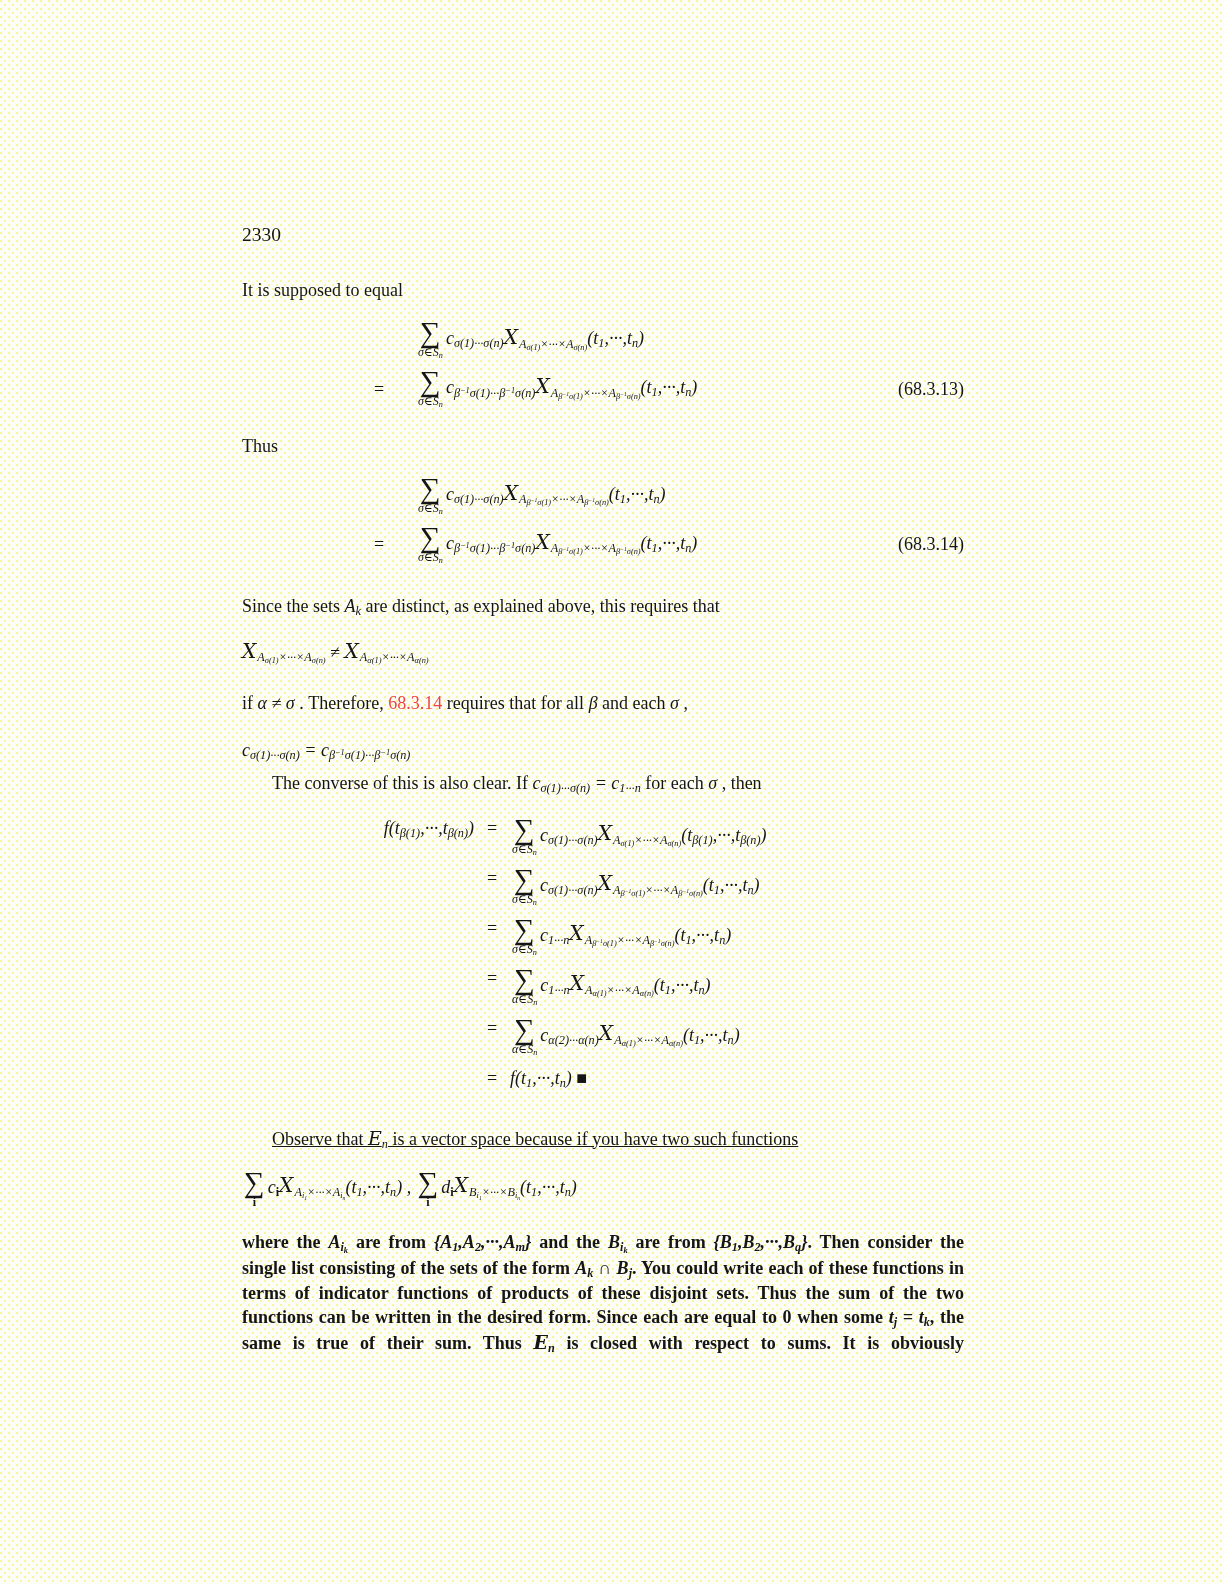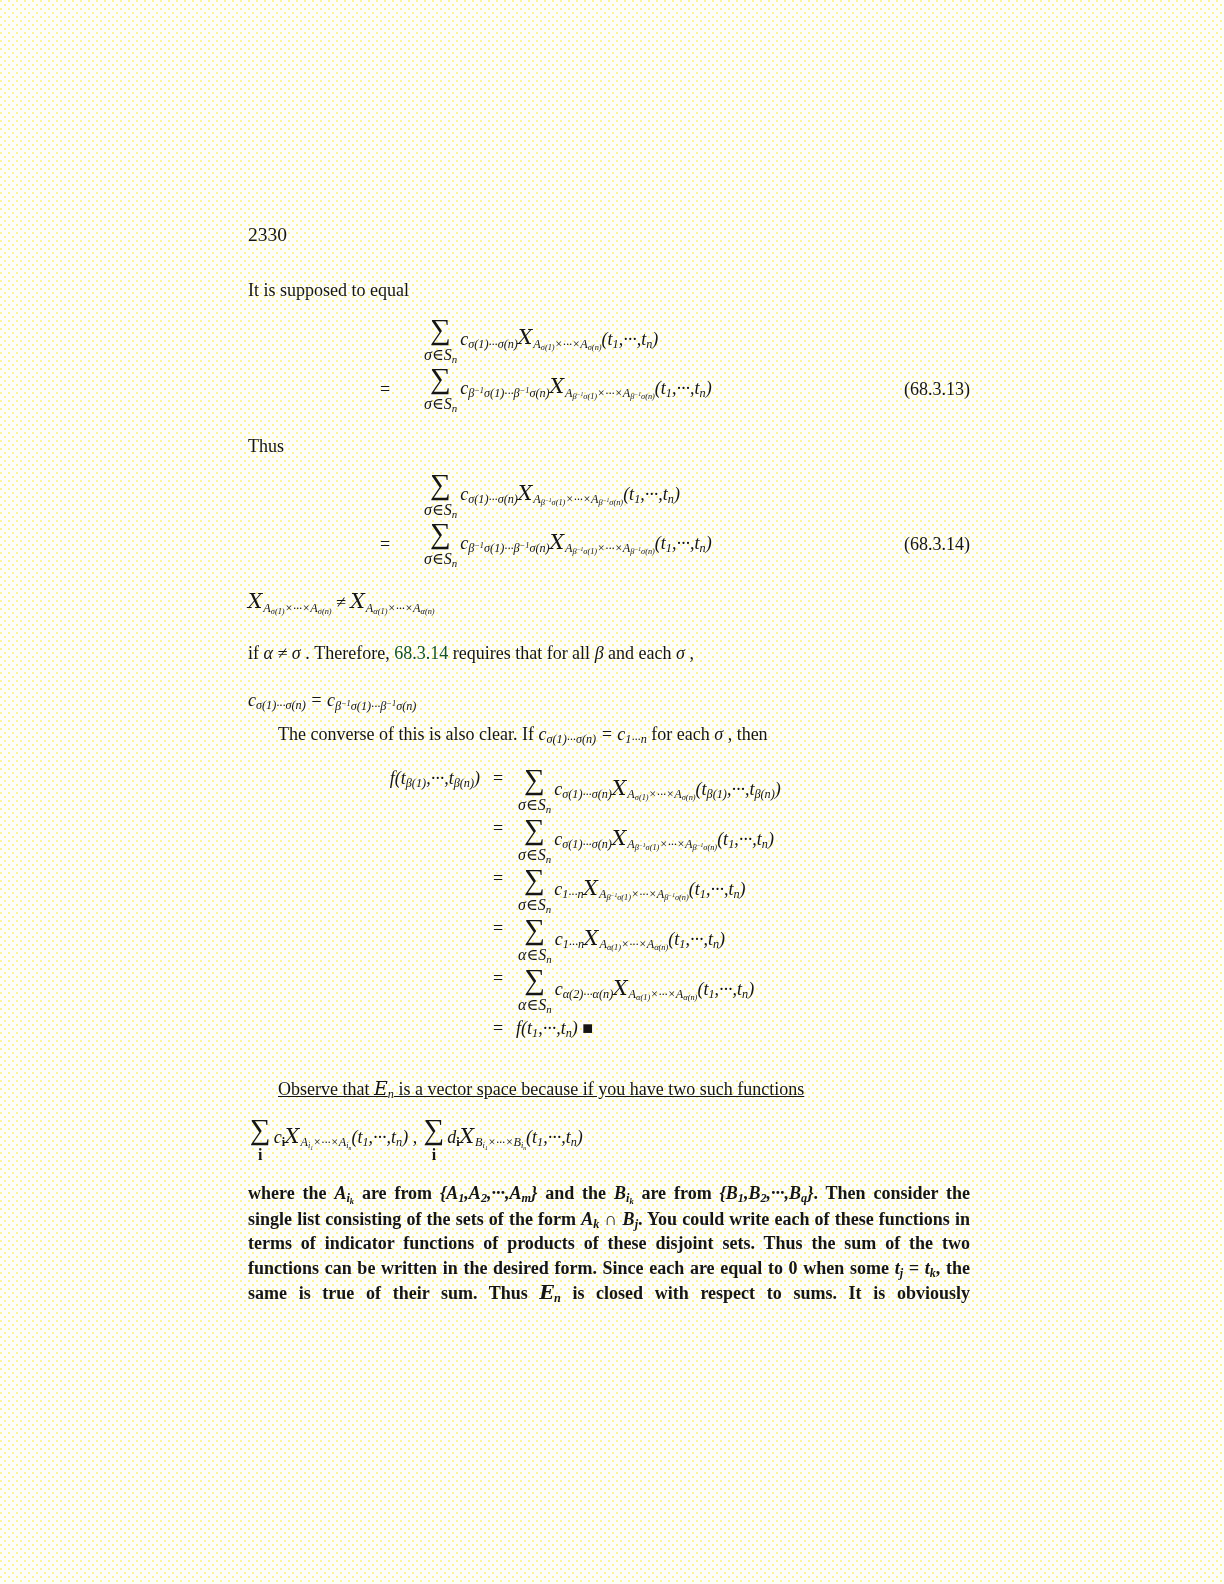--- a/index.html
+++ b/index.html
@@ -7,56 +7,56 @@
     width:1224px;height:1584px;position:relative;overflow:hidden;
     background-color:#fdfdf8;
     background-image:
       radial-gradient(circle at 1px 1px, rgba(250,242,130,0.8) 0.9px, rgba(0,0,0,0) 1.2px),
       radial-gradient(circle at 1px 1px, rgba(250,242,130,0.8) 0.9px, rgba(0,0,0,0) 1.2px);
     background-size:8px 8px,8px 8px;
     background-position:0 0,4px 4px;
     font-family:"Liberation Serif","DejaVu Serif",serif;
     color:#151515;
   }
-  .content{position:absolute;left:248px;top:222px;width:722px;font-size:18px;line-height:24.5px;}
+  .content{position:absolute;left:242px;top:222px;width:722px;font-size:18px;line-height:24.5px;}
   p{margin:0;}
 
   
   .header{display:flex;font-size:19.5px;line-height:25px;}
   .pagenum{width:67px;flex:none;}
 
   
   .math{font-style:italic;white-space:nowrap;}
   sub.msub{font-size:68%;vertical-align:-0.28em;line-height:1;}
   sup.msup{font-size:68%;vertical-align:0.5em;line-height:1;}
   .mbold{font-weight:bold;font-style:normal;}
   .scrX{font-family:"DejaVu Serif",serif;font-style:italic;font-size:1.12em;padding-right:1px;}
   .scrE{font-family:"DejaVu Serif",serif;font-style:italic;font-size:1.05em;}
   .sum{display:inline-flex;flex-direction:column;align-items:center;vertical-align:middle;margin:0 3px 0 2px;}
   .sumsign{font-style:normal;font-size:29px;line-height:26px;}
-  .sumlim{font-size:16px;line-height:12px;margin-top:7px;}
+  .sumlim{font-size:12px;line-height:12px;margin-top:1px;}
 
   
   .eqblock{margin:0;}
   .eqrow{display:flex;align-items:center;height:49px;}
   .eqrel{margin-left:132px;width:42px;flex:none;font-style:normal;}
   .eqno{margin-left:auto;font-style:normal;}
 
   
   .ceq{display:flex;align-items:center;height:42px;}
 
   
   .drow{display:flex;align-items:flex-start;height:50px;}
   .drow.last{height:30px;}
   .dlhs{width:232px;flex:none;display:flex;justify-content:flex-end;}
   .drel{width:36px;flex:none;text-align:center;font-style:normal;}
 
   .indent{text-indent:30px;}
   .just{text-align:justify;text-align-last:justify;font-weight:bold;}
-  a.eqref{color:#14532d;text-decoration:none;cursor:pointer;}
+  a.eqref{color:#ef4444;text-decoration:none;cursor:pointer;}
 
   
   .m-intro{margin-top:31px;font-family:Liberation Serif, serif;}
   .m-eq1{margin-top:13px;}
   .m-thus{margin-top:20px;}
   .m-eq2{margin-top:13px;}
   .m-since{margin-top:25px;}
   .m-neq{margin-top:13px;}
   .m-if{margin-top:17px;}
   .m-ceq{margin-top:14px;}
@@ -110,20 +110,21 @@
     <div class="eqrow">
       <span class="eqrel">=</span>
       <span class="math"><span class="sum">
             <span class="sumsign">∑</span>
             <span class="sumlim">σ∈S<sub class="msub">n</sub></span>
           </span>c<sub class="msub">β<sup class="msup">−1</sup>σ(1)···β<sup class="msup">−1</sup>σ(n)</sub><span class="scrX">X</span><sub class="msub">A<sub class="msub">β<sup class="msup">−1</sup>σ(1)</sub>×···×A<sub class="msub">β<sup class="msup">−1</sup>σ(n)</sub></sub>(t<sub class="msub">1</sub>,···,t<sub class="msub">n</sub>)</span>
       <span class="eqno">(68.3.14)</span>
     </div>
   </div>
 
+  <p class="m-since">Since the sets <span class="math">A<sub class="msub">k</sub></span> are distinct, as explained above, this requires that</p>
 
   <div class="ceq m-neq">
     <span class="math"><span class="scrX">X</span><sub class="msub">A<sub class="msub">σ(1)</sub>×···×A<sub class="msub">σ(n)</sub></sub> ≠ <span class="scrX">X</span><sub class="msub">A<sub class="msub">α(1)</sub>×···×A<sub class="msub">α(n)</sub></sub></span>
   </div>
 
   <p class="m-if">if <span class="math">α ≠ σ</span> . Therefore, <a class="eqref">68.3.14</a> requires that for all <span class="math">β</span> and each <span class="math">σ</span> ,</p>
 
   <div class="ceq m-ceq">
     <span class="math">c<sub class="msub">σ(1)···σ(n)</sub> = c<sub class="msub">β<sup class="msup">−1</sup>σ(1)···β<sup class="msup">−1</sup>σ(n)</sub></span>
   </div>

